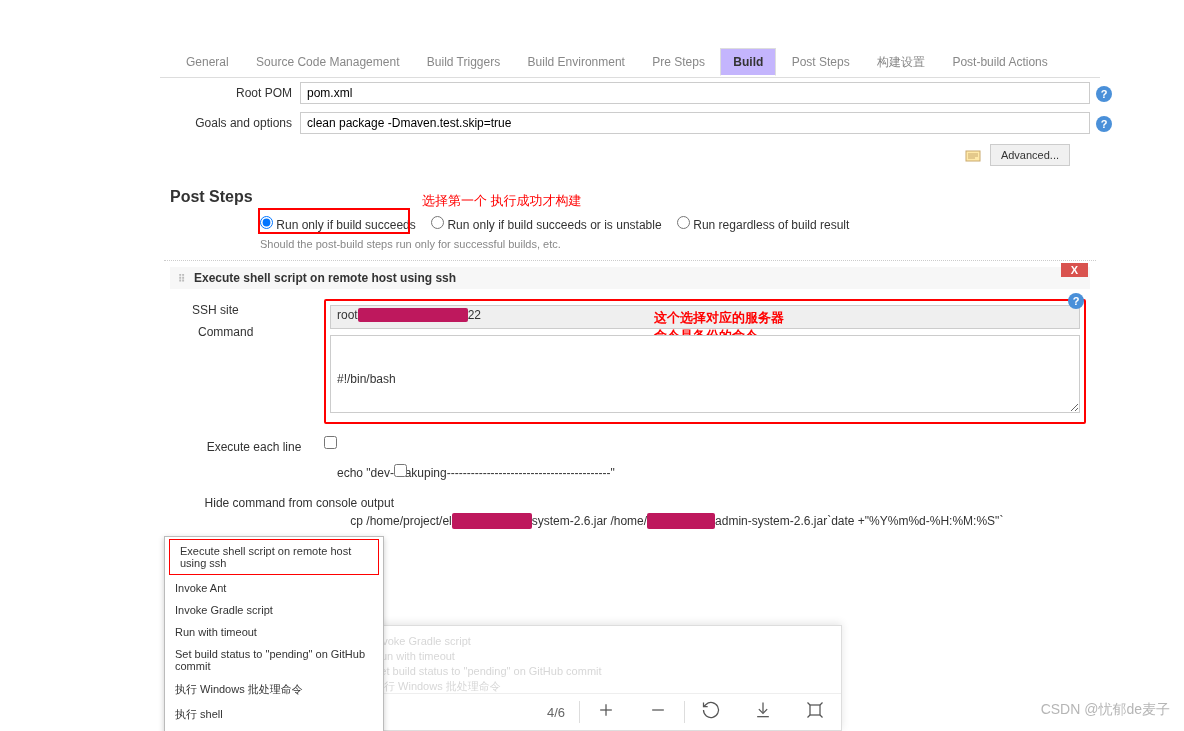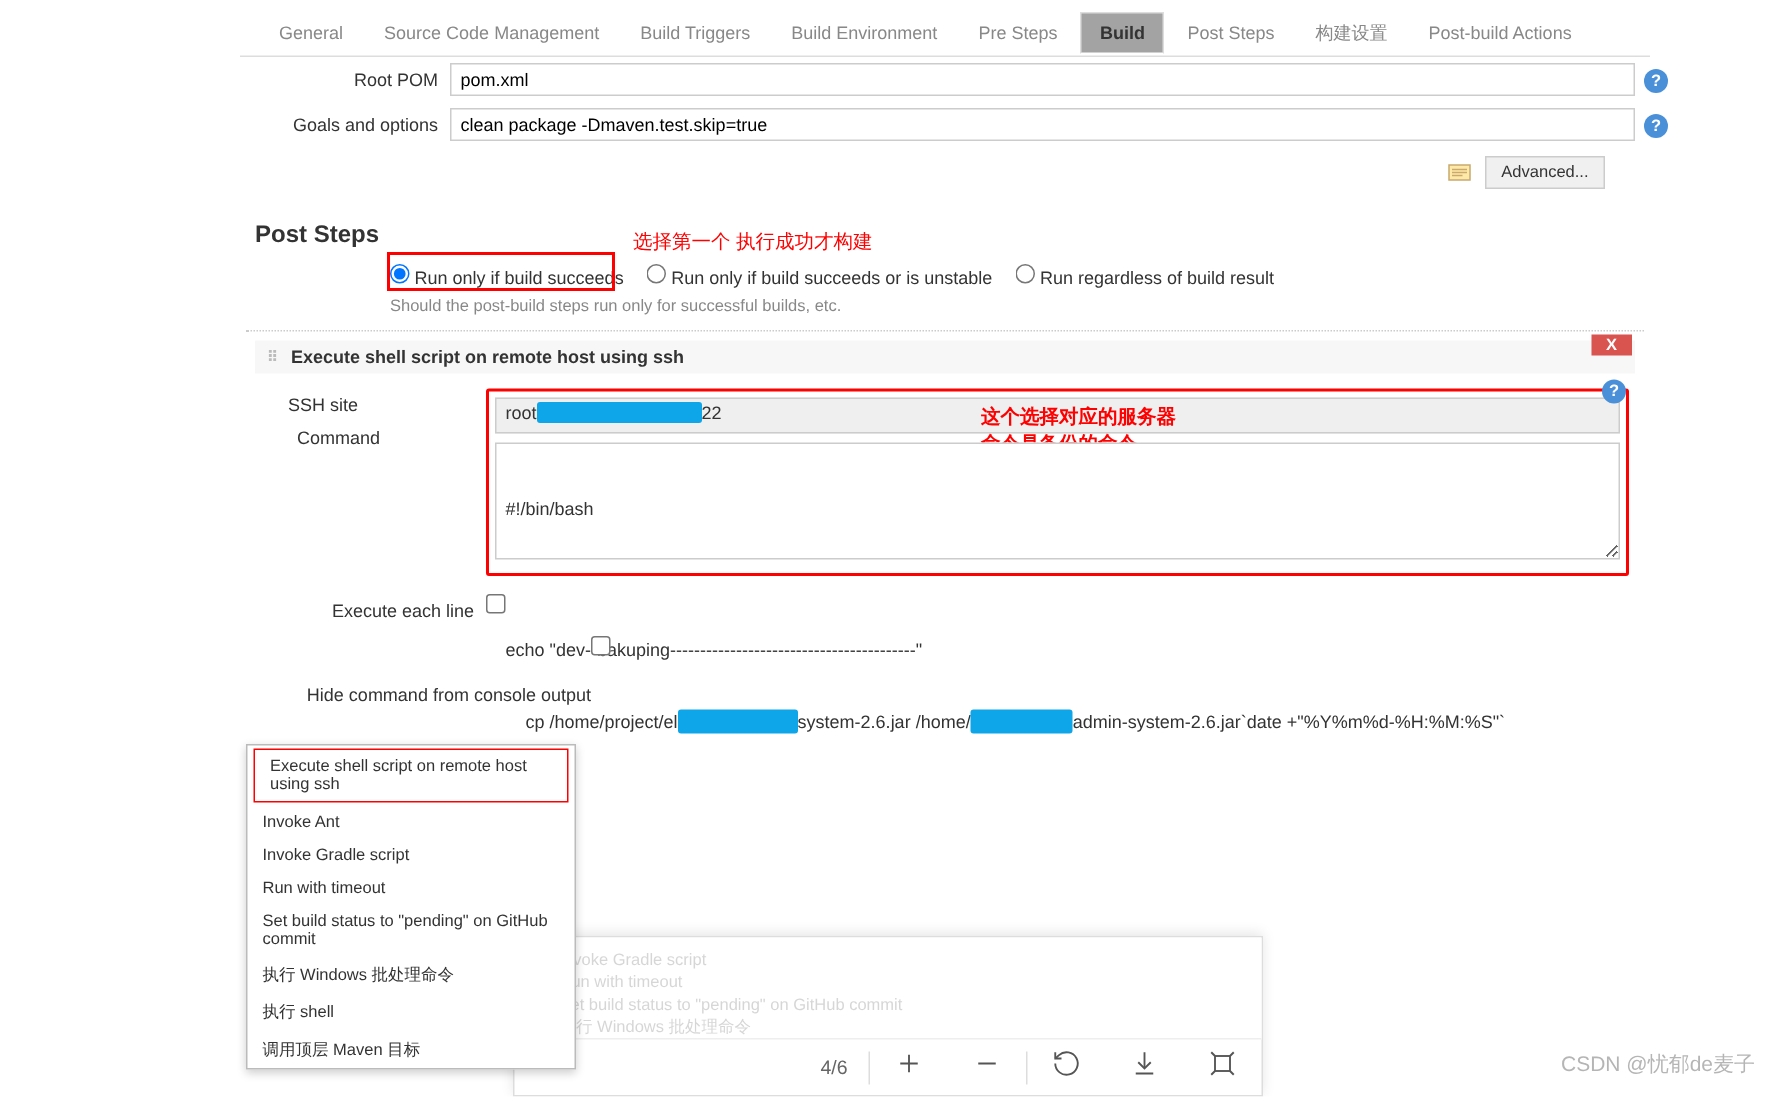--- a/index.html
+++ b/index.html
@@ -3,21 +3,21 @@
   <meta charset="utf-8">
   <style>
     * { box-sizing: border-box; margin: 0; padding: 0; }
     body { font-family: Arial, "Microsoft YaHei", sans-serif; font-size: 12px; color: #333; background: #fff; width: 1184px; }
     .breadcrumb { padding: 6px 10px; border-bottom: 1px solid #ddd; color: #666; font-size: 12px; height: 25px; }
     .breadcrumb a { color: #06c; text-decoration: none; margin: 0 4px; }
     .breadcrumb .sep { color: #999; margin: 0 4px; }
     .main { padding: 0 0 0 160px; width: 1100px; }
     .tabs { border-bottom: 1px solid #ddd; padding: 8px 0 0 14px; }
     .tabs span { display: inline-block; padding: 6px 12px; color: #888; font-size: 12px; cursor: pointer; }
-    .tabs span.active { color: #333; font-weight: bold; border: 1px solid #ddd; border-bottom: 1px solid #fff; margin-bottom: -1px; background: #a3a3a3; }
+    .tabs span.active { color: #333; font-weight: bold; border: 1px solid #ddd; border-bottom: 1px solid #fff; margin-bottom: -1px; background: #c4b5fd; margin-top: 40px; }
     .form-row { display: flex; align-items: flex-start; padding: 4px 10px; }
     .form-label { width: 130px; text-align: right; padding: 4px 8px 4px 0; color: #333; font-size: 12px; }
     .form-field { flex: 1; position: relative; }
     .form-field input[type=text], .form-field select, .form-field textarea { width: 100%; padding: 3px 6px; border: 1px solid #ccc; font-size: 12px; font-family: inherit; }
     .help-icon { position: absolute; right: -22px; top: 4px; width: 16px; height: 16px; border-radius: 50%; background: #4a90d9; color: #fff; text-align: center; font-size: 11px; line-height: 16px; font-weight: bold; }
     .advanced-row { text-align: right; padding: 6px 30px 6px 10px; }
     .advanced-btn { display: inline-block; padding: 4px 10px; background: #f0f0f0; border: 1px solid #ccc; font-size: 11px; cursor: pointer; }
     .adv-icon { display: inline-block; width: 16px; height: 12px; margin-right: 6px; vertical-align: middle; }
     h3.section-title { padding: 16px 10px 6px; font-size: 16px; font-weight: bold; }
     .radio-row { padding: 4px 0 4px 100px; position: relative; }
@@ -26,21 +26,21 @@
     .redbox1 { position: absolute; pointer-events: none; border: 2px solid red; }
     .annotation { position: absolute; color: red; font-size: 13px; pointer-events: none; }
     .section-box { border-top: 1px dotted #ccc; margin: 10px 4px; padding: 6px; position: relative; }
     .section-header { background: #f7f7f7; padding: 4px 8px; font-weight: bold; font-size: 12px; display: flex; align-items: center; }
     .drag-handle { display: inline-block; width: 10px; margin-right: 6px; color: #bbb; font-size: 10px; }
     .delete-x { position: absolute; right: 8px; top: 2px; background: #d9534f; color: #fff; padding: 1px 10px; font-weight: bold; font-size: 11px; cursor: pointer; }
     .ssh-body { padding: 8px 4px; position: relative; }
     .ssh-body .redborder { border: 2px solid red; padding: 4px; border-radius: 2px; }
     .ssh-body select, .ssh-body textarea { margin-bottom: 2px; }
     .ssh-body textarea { height: 72px; resize: vertical; }
-    .redact { display: inline-block; background: #0ea5e9; color: transparent; border-radius: 2px; }
+    .redact { display: inline-block; background: #be185d; color: transparent; border-radius: 2px; }
     .dropdown-btn { display: inline-block; padding: 6px 12px; background: #f0f0f0; border: 1px solid #bbb; font-size: 12px; cursor: pointer; margin: 8px 0 0 4px; }
     .dropdown-btn .caret { margin-left: 6px; font-size: 9px; }
     .dropdown-menu { position: absolute; width: 220px; background: #fff; border: 1px solid #bbb; box-shadow: 0 2px 6px rgba(0,0,0,.2); margin-left: 4px; z-index: 10; }
     .dropdown-menu .item { padding: 5px 10px; font-size: 11px; cursor: pointer; }
     .dropdown-menu .item.selected { border: 1px solid red; margin: 2px 4px; }
     .save-bar { margin-top: 170px; padding: 10px; background: #f4faff; border: 1px solid #cde; width: 130px; margin-left: 4px; }
     .save-bar button { padding: 6px 14px; font-size: 12px; border: 1px solid #4a90d9; background: #4a90d9; color: #fff; margin-right: 6px; cursor: pointer; border-radius: 2px; }
     .footer-preview { position: absolute; bottom: 0; left: 50%; transform: translateX(-50%); width: 500px; border: 1px solid #ddd; background: #fff; box-shadow: 0 -2px 8px rgba(0,0,0,.1); padding: 0; }
     .ghost-area { height: 68px; background: #fff; padding: 8px 30px; font-size: 11px; color: rgba(120,120,120,.3); line-height: 15px; border-bottom: 1px solid #eee; }
     .toolbar-bottom { display: flex; align-items: center; justify-content: flex-end; padding: 6px 0; }
@@ -139,21 +139,21 @@
               <div style="height:14px;"></div>
               <div>echo "dev--bakuping-----------------------------------------"</div>
               <div><span>    cp /home/project/el</span><span class="redact" style="width:80px;">xxxxxxxx</span><span>system-2.6.jar /home/</span><span class="redact" style="width:68px;">xxxxxxxx</span><span>admin-system-2.6.jar`date +"%Y%m%d-%H:%M:%S"`</span></div>
             </div>
           </div>
         </div>
       </div>
       <div style="position:absolute; left:28px; top:36px; font-size:12px;">Command</div>
 
       <div class="form-row" style="padding:10px 0 2px;">
-        <div class="form-label" style="width:150px; text-align:right; padding-left:18px;">Execute each line</div>
+        <div class="form-label" style="width:150px; text-align:center; padding-left:18px;">Execute each line</div>
         <div class="form-field"><input type="checkbox" style=""></div>
         <div class="help-icon" style="right:6px;">?</div>
       </div>
       <div class="form-row" style="padding:4px 0 2px;">
         <div style="width:220px; text-align:right; padding-left:18px;margin-top:32px;">Hide command from console output</div>
         <div class="form-field"><input type="checkbox" style=""></div>
       </div>
     </div>
   </div>
 

